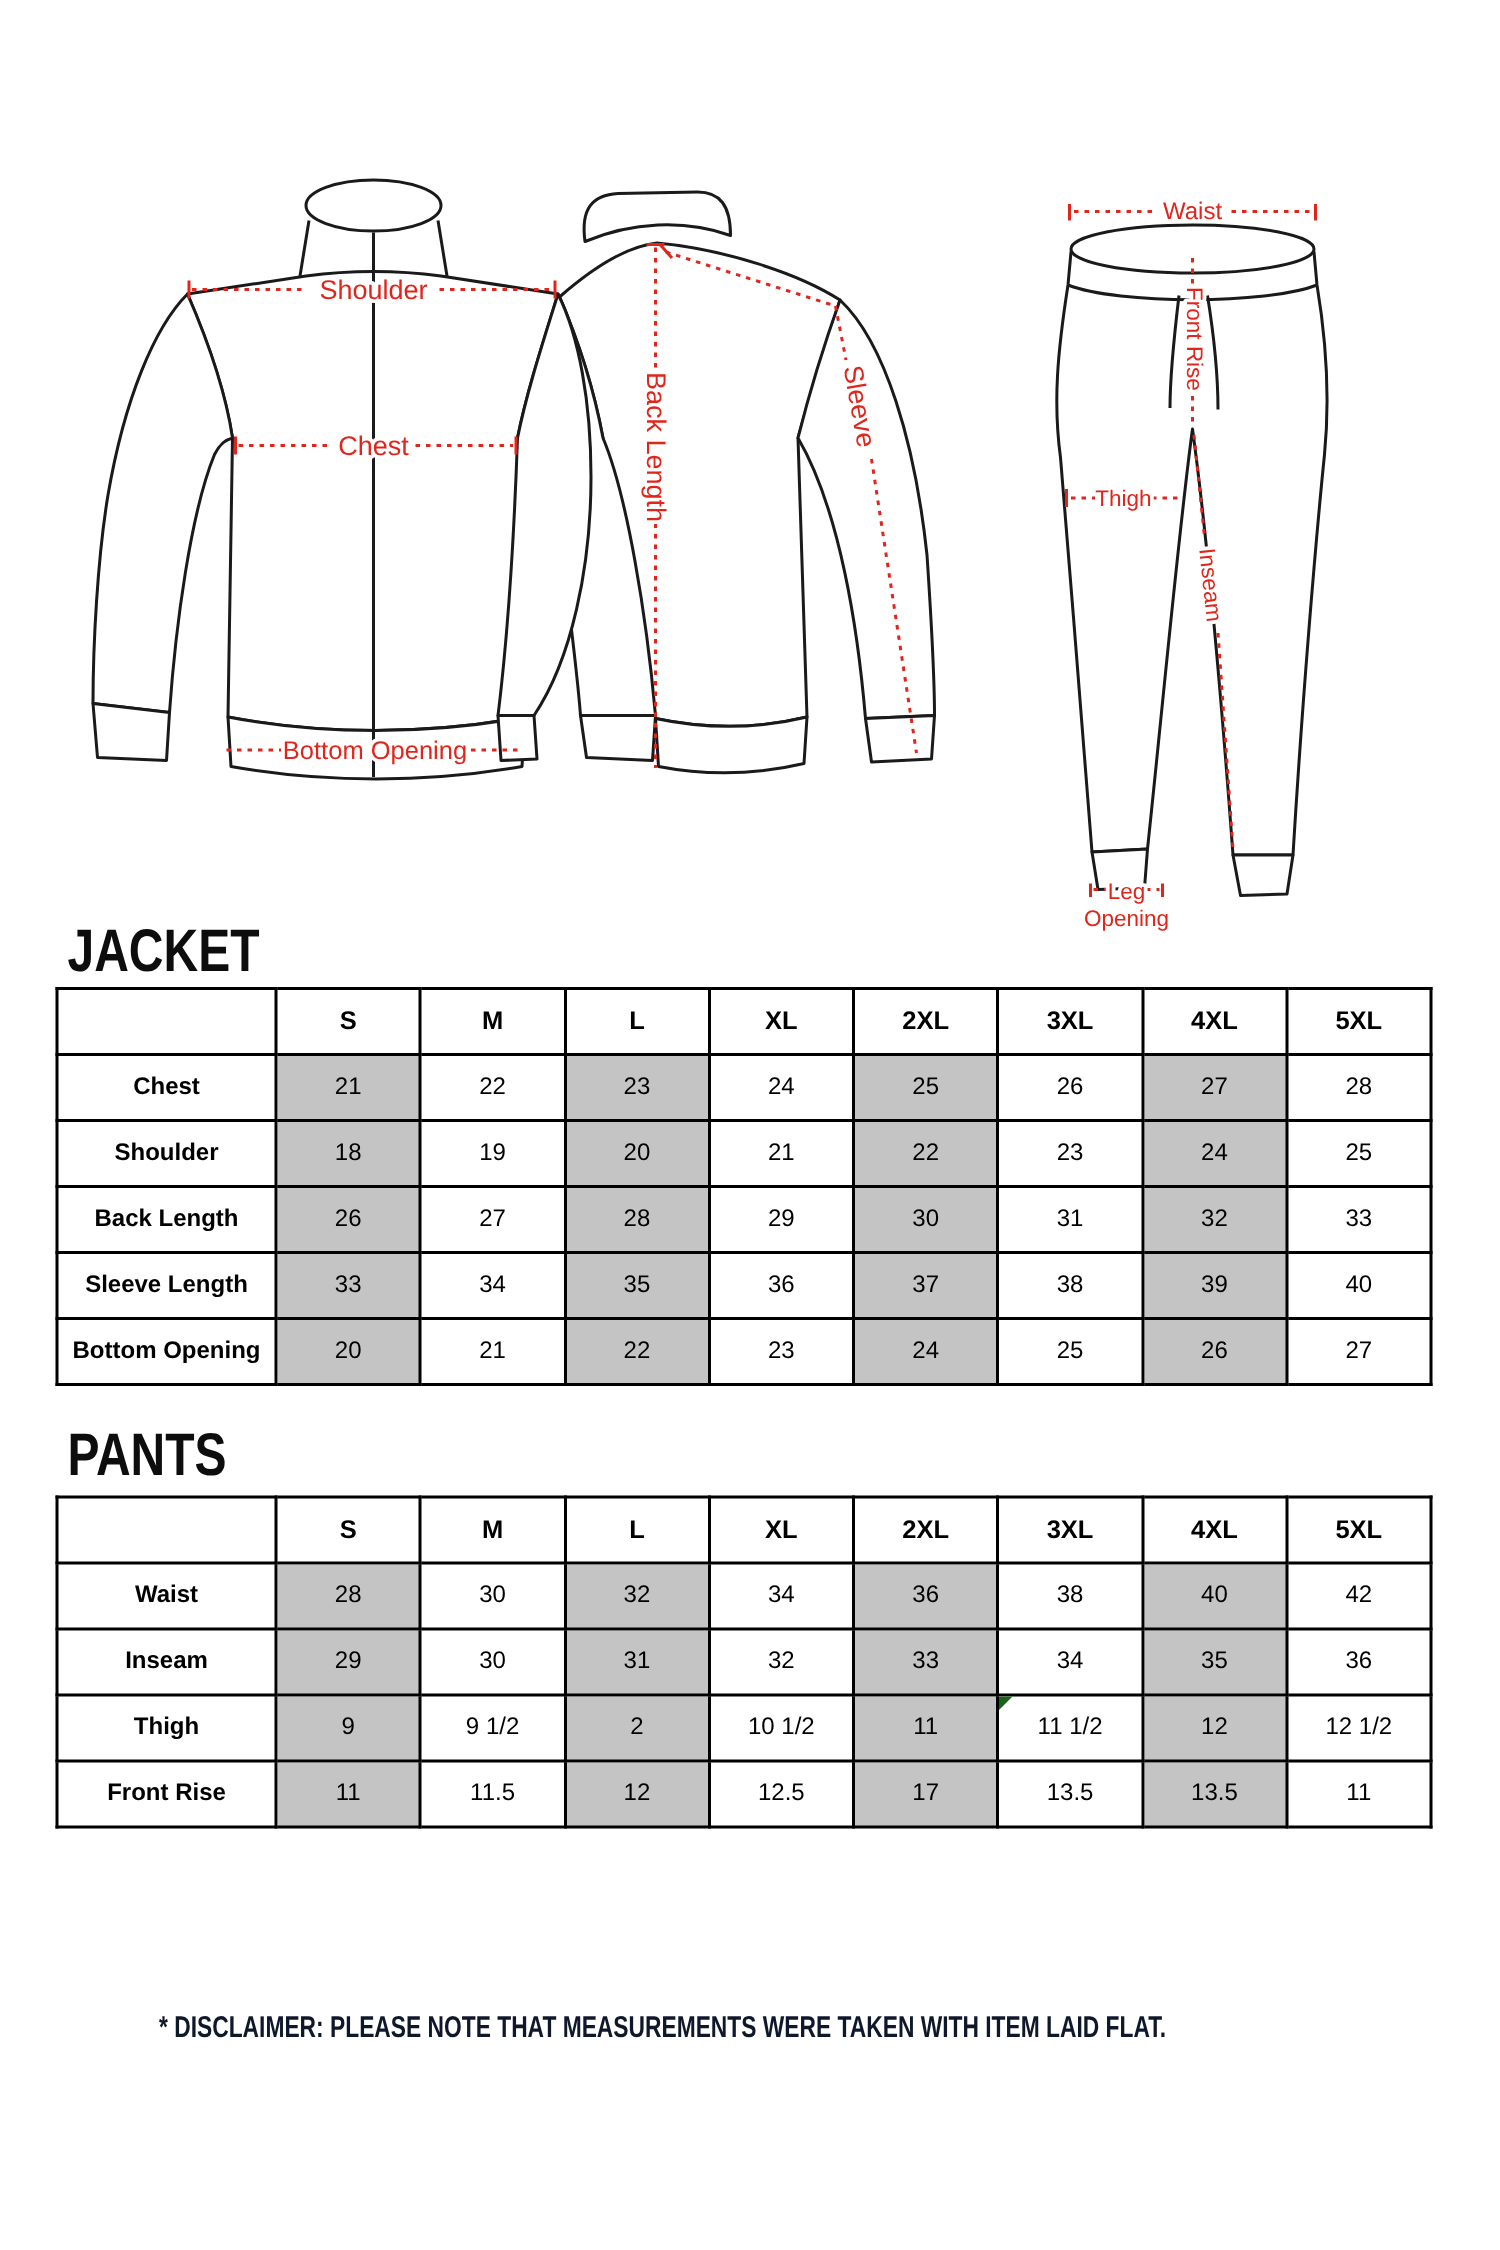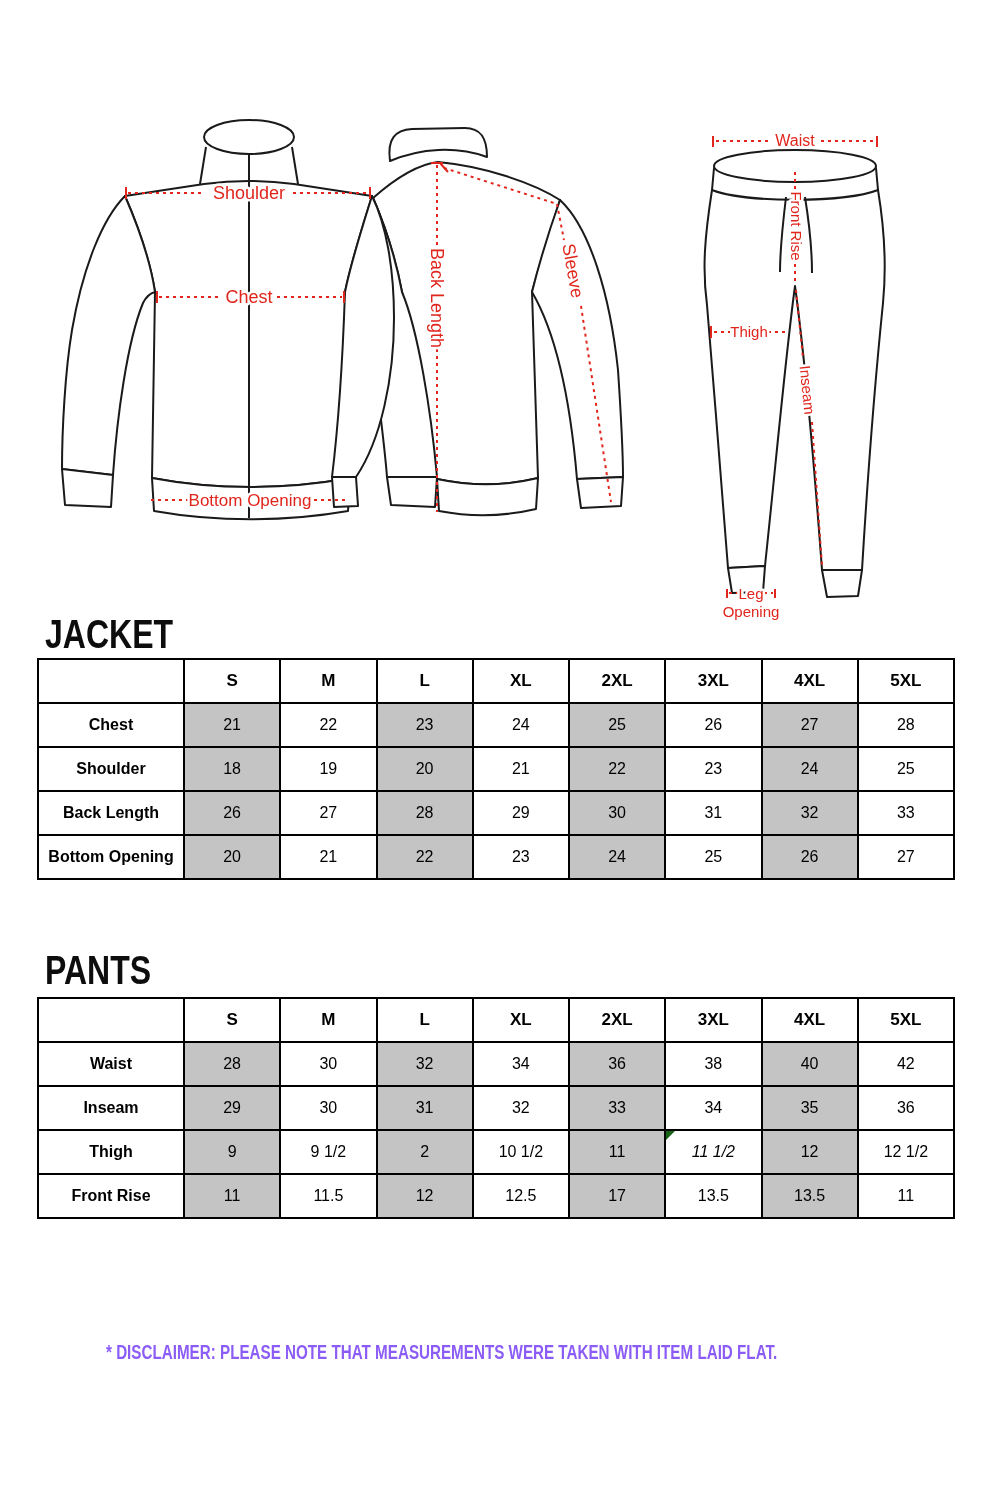--- a/index.html
+++ b/index.html
@@ -29,29 +29,29 @@
     color:#000;
   }
   .size-table th, .size-table td {
     border:2px solid #000; text-align:center; vertical-align:middle;
     padding:0; overflow:hidden; white-space:nowrap;
   }
   .size-table thead th { height:42px; font-size:17px; font-weight:bold; }
   .size-table tbody th { height:42px; font-size:16px; font-weight:bold; }
   .size-table tbody td { height:42px; font-size:16px; font-weight:normal; }
   .size-table .shade { background:#c4c4c4; }
-  .size-table td.flagged { position:relative;font-style:italic; }
+  .size-table td.flagged { position:relative; }
   .corner-flag {
     position:absolute; top:0; left:0; width:0; height:0;
     border-top:9px solid #176317; border-right:9px solid transparent;
   }
   
   .disclaimer {
     position:absolute; top:1336px; left:0; width:816px;
-    text-align:center; font-weight:bold; font-size:20px; line-height:32px; color:#8b5cf6;
+    text-align:center; font-weight:bold; font-size:20px; line-height:32px; color:#0f172a;
   }
   .disclaimer .dline { display:block; }
   .disclaimer .squeeze { display:inline-block; transform:scaleX(0.76); transform-origin:center; white-space:nowrap; }
 </style>
 </head>
 <body>
 
 <div class="sheet">
 
   <svg id="diagram" width="1000" height="630" viewBox="0 0 1000 630" xmlns="http://www.w3.org/2000/svg">
@@ -198,20 +198,31 @@
         <td class="shade">26</td>
         <td>27</td>
         <td class="shade">28</td>
         <td>29</td>
         <td class="shade">30</td>
         <td>31</td>
         <td class="shade">32</td>
         <td>33</td>
       </tr>
       <tr>
+        <th>Sleeve Length</th>
+        <td class="shade">33</td>
+        <td>34</td>
+        <td class="shade">35</td>
+        <td>36</td>
+        <td class="shade">37</td>
+        <td>38</td>
+        <td class="shade">39</td>
+        <td>40</td>
+      </tr>
+      <tr>
         <th>Bottom Opening</th>
         <td class="shade">20</td>
         <td>21</td>
         <td class="shade">22</td>
         <td>23</td>
         <td class="shade">24</td>
         <td>25</td>
         <td class="shade">26</td>
         <td>27</td>
       </tr>

